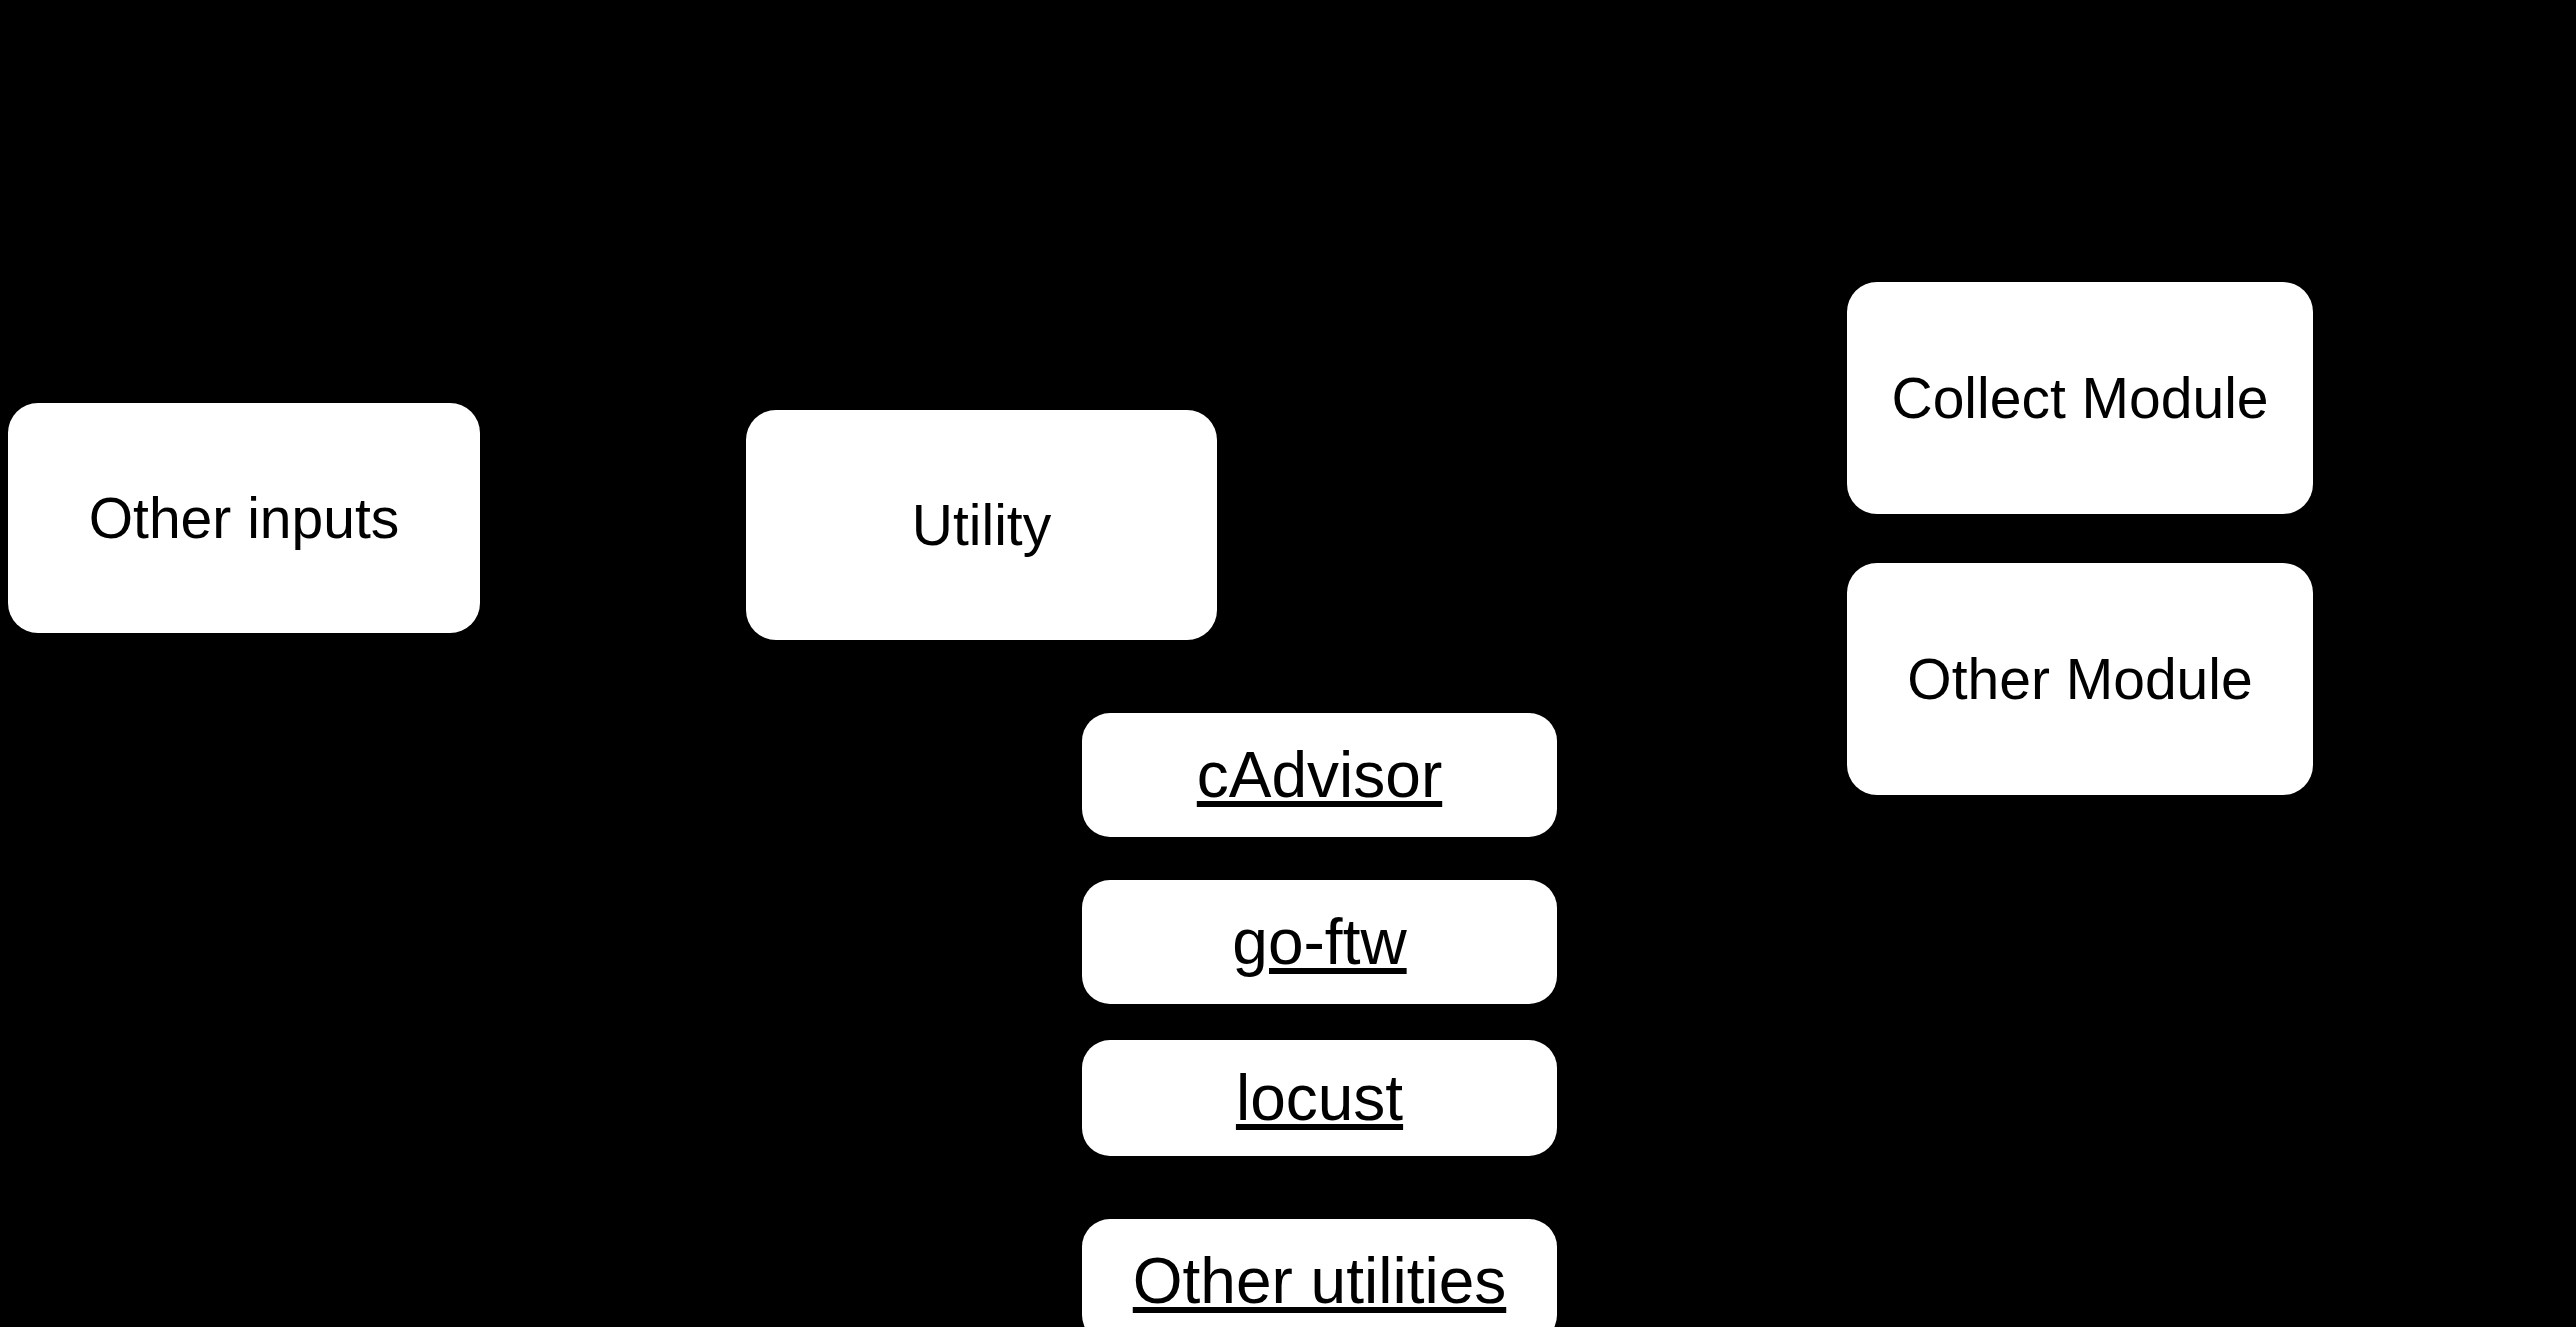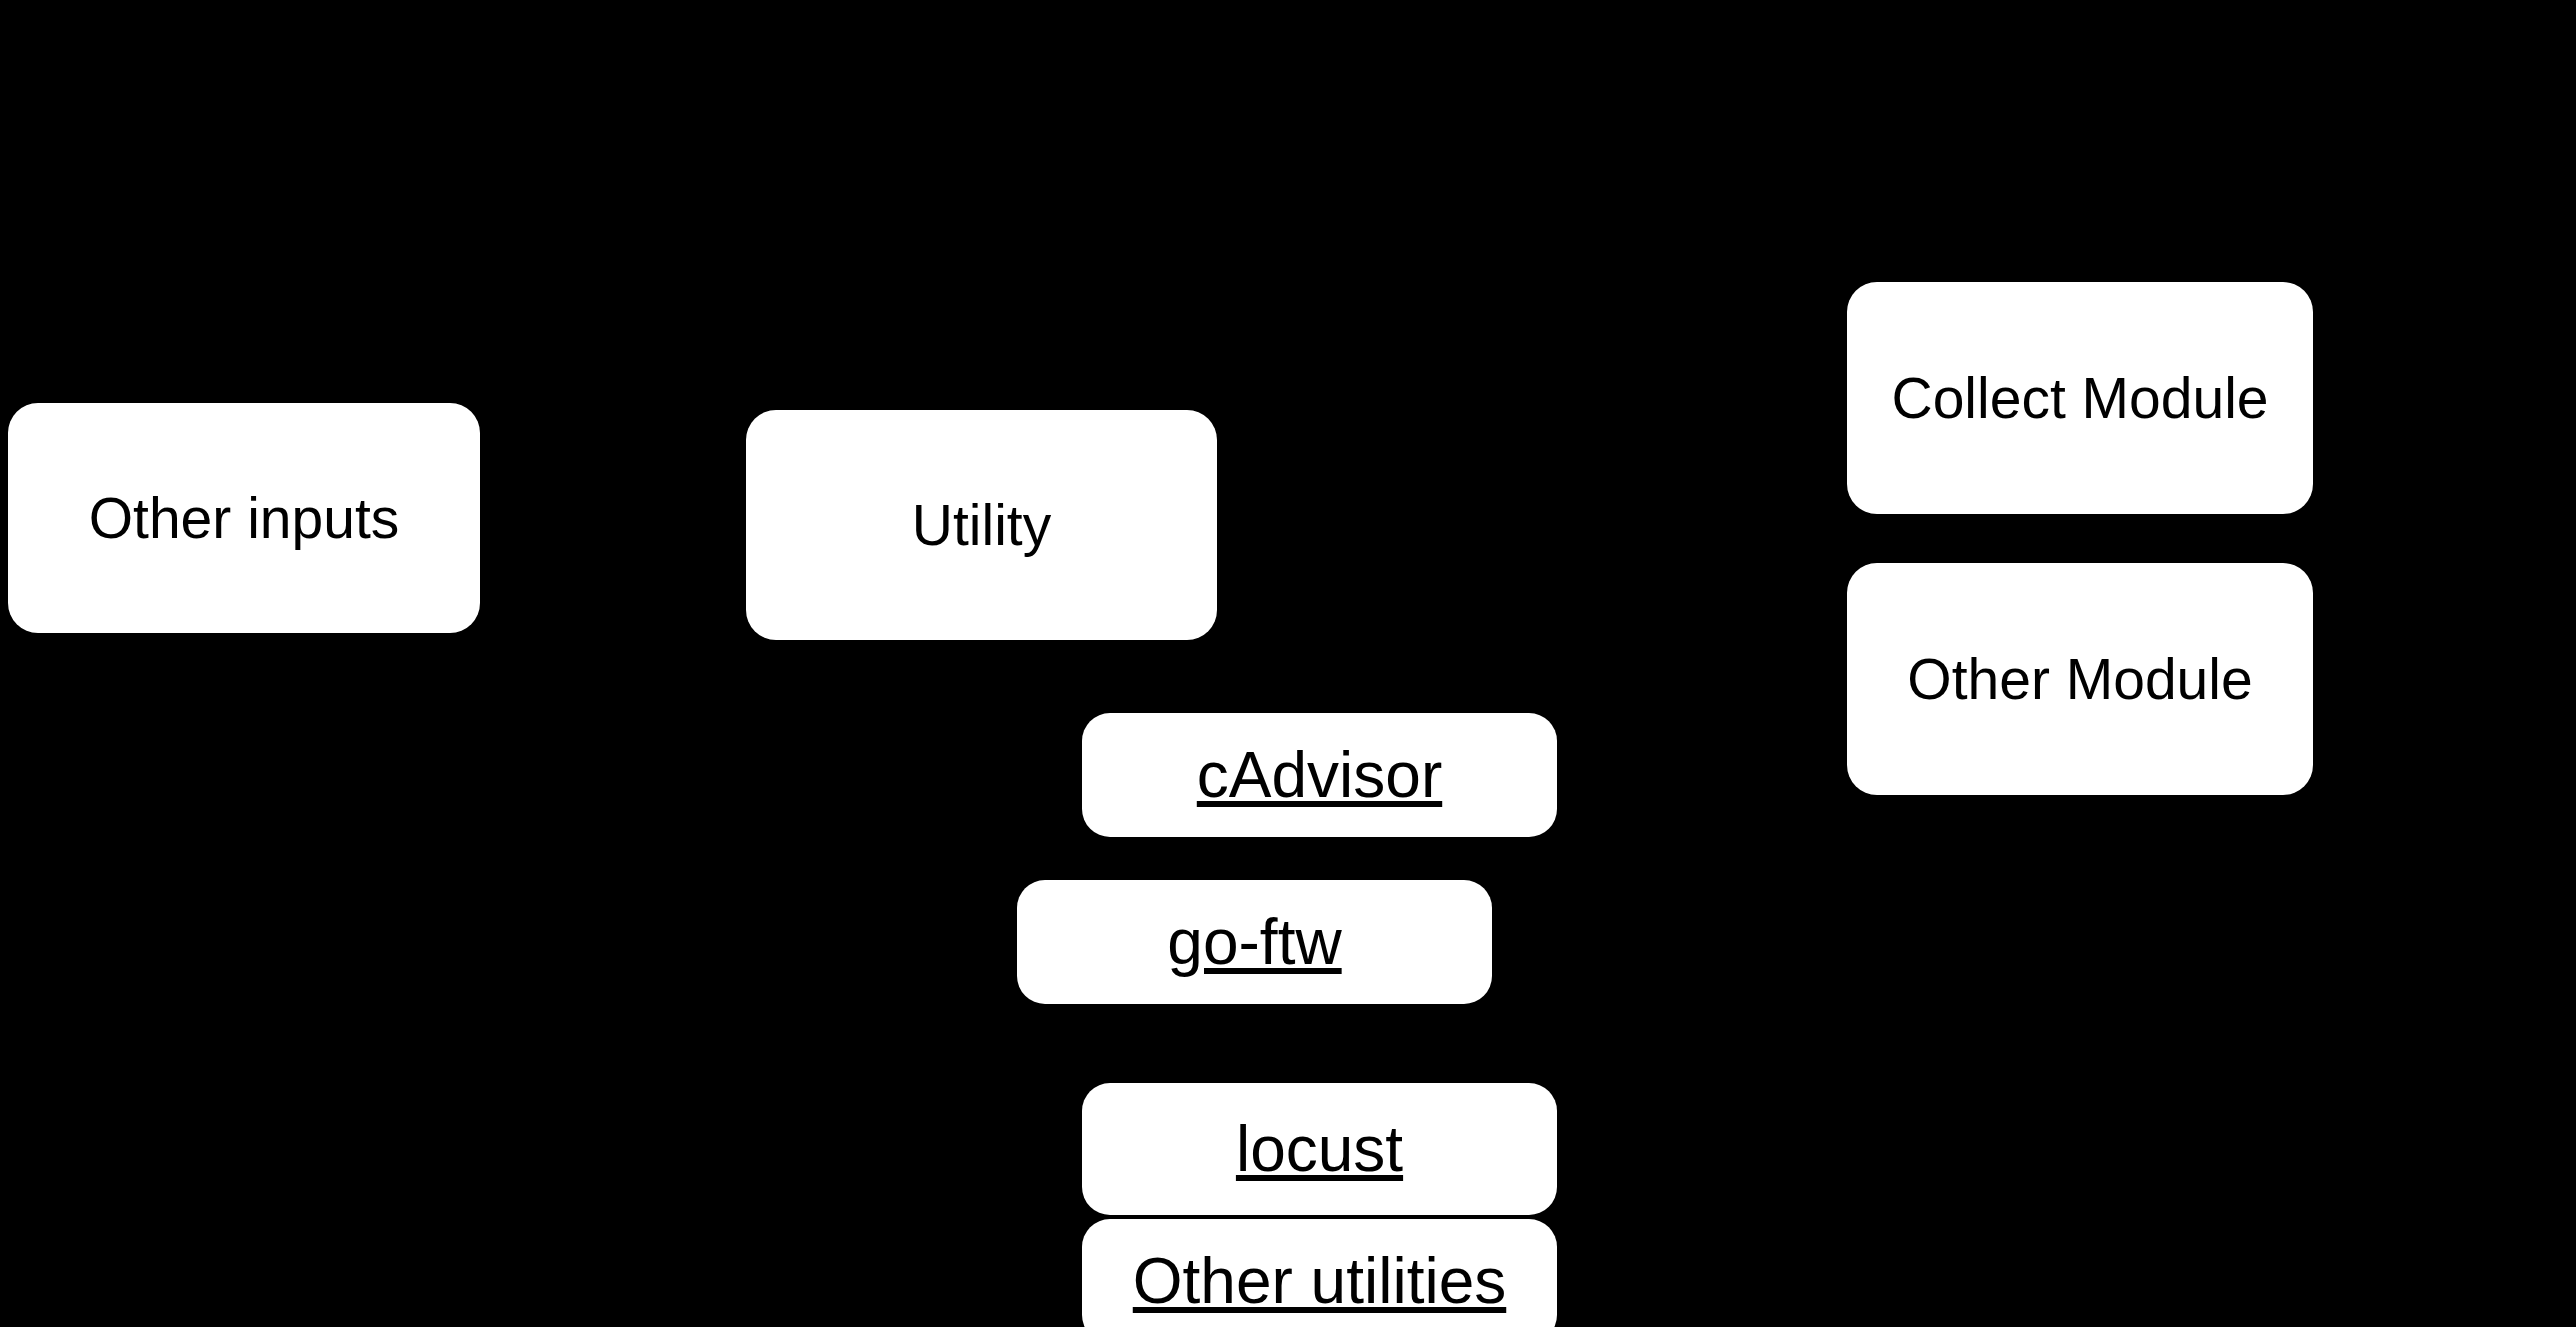--- a/index.html
+++ b/index.html
@@ -32,22 +32,22 @@
   .node-small {
     border-radius: 28px;
     font-size: 64px;
     text-decoration: underline;
   }
   .node-user-inputs    { left: 8px;    top: 403px;  width: 472px; height: 230px; }
   .node-utility        { left: 746px;  top: 410px;  width: 471px; height: 230px; }
   .node-collect-module { left: 1847px; top: 282px;  width: 466px; height: 232px; }
   .node-report-module  { left: 1847px; top: 563px;  width: 466px; height: 232px; }
   .node-cadvisor       { left: 1082px; top: 713px;  width: 475px; height: 124px; }
-  .node-go-ftw         { left: 1017px; top: 880px;  width: 475px; height: 124px; }
-  .node-locust         { left: 1082px; top: 1083px; width: 475px; height: 132px; }
+  .node-go-ftw         { left: 1082px; top: 880px;  width: 475px; height: 124px; }
+  .node-locust         { left: 1082px; top: 1040px; width: 475px; height: 116px; }
   .node-other-utilities{ left: 1082px; top: 1199px; width: 475px; height: 124px; margin-top: 20px; }
   .node-label {
     display: inline-block;
     line-height: 1.2;
   }
 </style>
 </head>
 <body>
 
 <div class="canvas">

